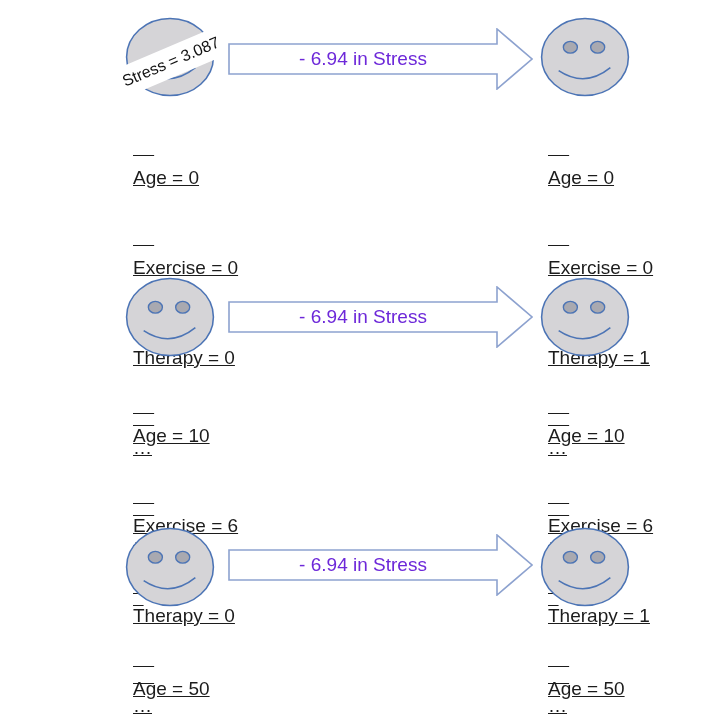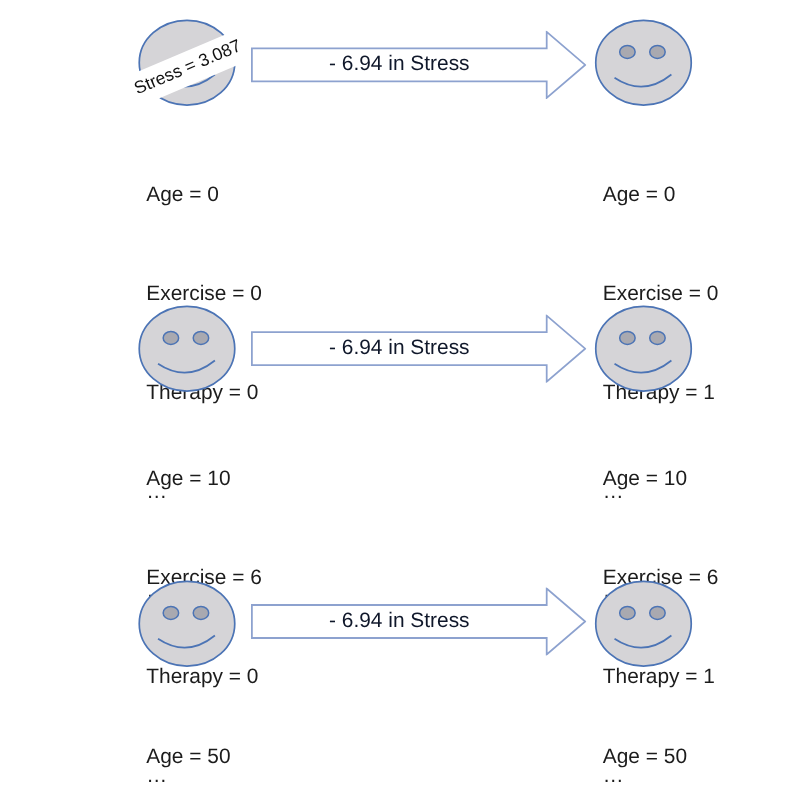--- a/index.html
+++ b/index.html
@@ -5,23 +5,23 @@
   html,body{margin:0;padding:0;background:#ffffff;}
   .canvas{
     position:relative;width:726px;height:720px;background:#ffffff;
     font-family:"Liberation Sans",sans-serif;color:#1c1c1c;overflow:hidden;
   }
   .face{position:absolute;left:125px;width:90px;height:80px;}
   .face.right{left:540px;}
   .arrow{position:absolute;left:228px;width:305px;height:62px;}
   .arrow-label{
     position:absolute;left:228px;width:270px;height:30px;line-height:30px;
-    text-align:center;font-size:19px;color:#0f172a;
+    text-align:center;font-size:19px;color:#6d28d9;
   }
-  .attrs{position:absolute;font-size:19px;line-height:30px;white-space:pre;}
+  .attrs{position:absolute;font-size:19px;line-height:30px;white-space:pre;text-decoration:underline;}
   .attrs.left{left:133px;}
   .attrs.right{left:548px;}
   .banner{
     position:absolute;left:95px;top:47px;width:152px;height:30px;line-height:29px;
     background:#ffffff;transform:rotate(-23deg);text-align:center;
     font-size:16px;color:#111111;
   }
 </style>
 </head>
 <body>

